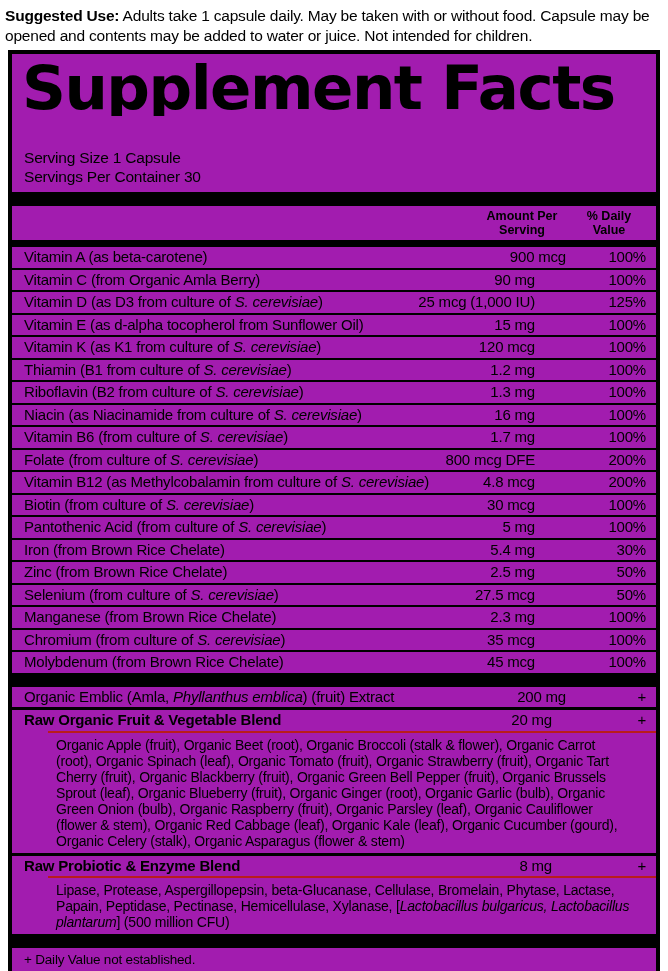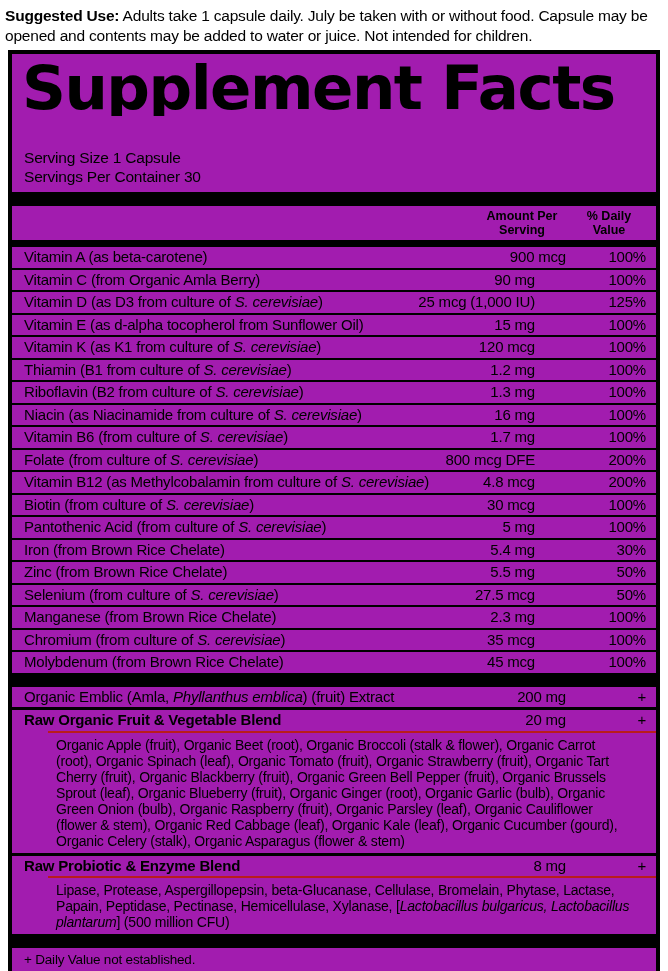--- a/index.html
+++ b/index.html
@@ -50,21 +50,21 @@
   .row {
     display:flex; align-items:baseline;
     padding:2px 10px 2px 12px;
     font-size:15px; line-height:16.5px; letter-spacing:-0.2px;
   }
   .rows .row + .row { border-top:2px solid #000;gap:31px; }
   .rname { flex:1; padding-right:6px; }
   .ramount { text-align:right; white-space:nowrap; }
   .rdv { width:80px; text-align:right; white-space:nowrap; }
 
-  .lower .blend-header { border-top:3px solid #000; }
+  .lower .blend-header { border-top:3px solid #000;gap:14px; }
   .lower .blend-header .rname { font-weight:bold; }
   .blend-ing {
     margin-left:36px;
     border-top:2px solid #b91c1c;
     padding:4px 24px 4px 8px;
     font-size:14px; line-height:16px; letter-spacing:-0.2px;
   }
 
   .footnote {
     padding:4px 10px 4px 12px;
@@ -73,21 +73,21 @@
 
   .other {
     padding:5px 6px 4px 5px;
     font-size:15.5px; line-height:19px; letter-spacing:-0.2px;
   }
 </style>
 </head>
 <body>
 
 <div class="suggested">
-  <b>Suggested Use:</b><span> Adults take 1 capsule daily. July be taken with or without food. Capsule may be opened and contents may be added to water or juice. Not intended for children.</span>
+  <b>Suggested Use:</b><span> Adults take 1 capsule daily. May be taken with or without food. Capsule may be opened and contents may be added to water or juice. Not intended for children.</span>
 </div>
 
 <div class="box">
 
   <div class="title">Supplement Facts</div>
 
   <div class="serving">
     <div>Serving Size 1 Capsule</div>
     <div>Servings Per Container 30</div>
   </div>
@@ -167,21 +167,21 @@
         <span class="ramount">5 mg</span>
         <span class="rdv">100%</span>
       </div>
       <div class="row">
         <span class="rname">Iron (from Brown Rice Chelate)</span>
         <span class="ramount">5.4 mg</span>
         <span class="rdv">30%</span>
       </div>
       <div class="row">
         <span class="rname">Zinc (from Brown Rice Chelate)</span>
-        <span class="ramount">5.5 mg</span>
+        <span class="ramount">2.5 mg</span>
         <span class="rdv">50%</span>
       </div>
       <div class="row">
         <span class="rname">Selenium (from culture of <i>S. cerevisiae</i>)</span>
         <span class="ramount">27.5 mcg</span>
         <span class="rdv">50%</span>
       </div>
       <div class="row">
         <span class="rname">Manganese (from Brown Rice Chelate)</span>
         <span class="ramount">2.3 mg</span>

